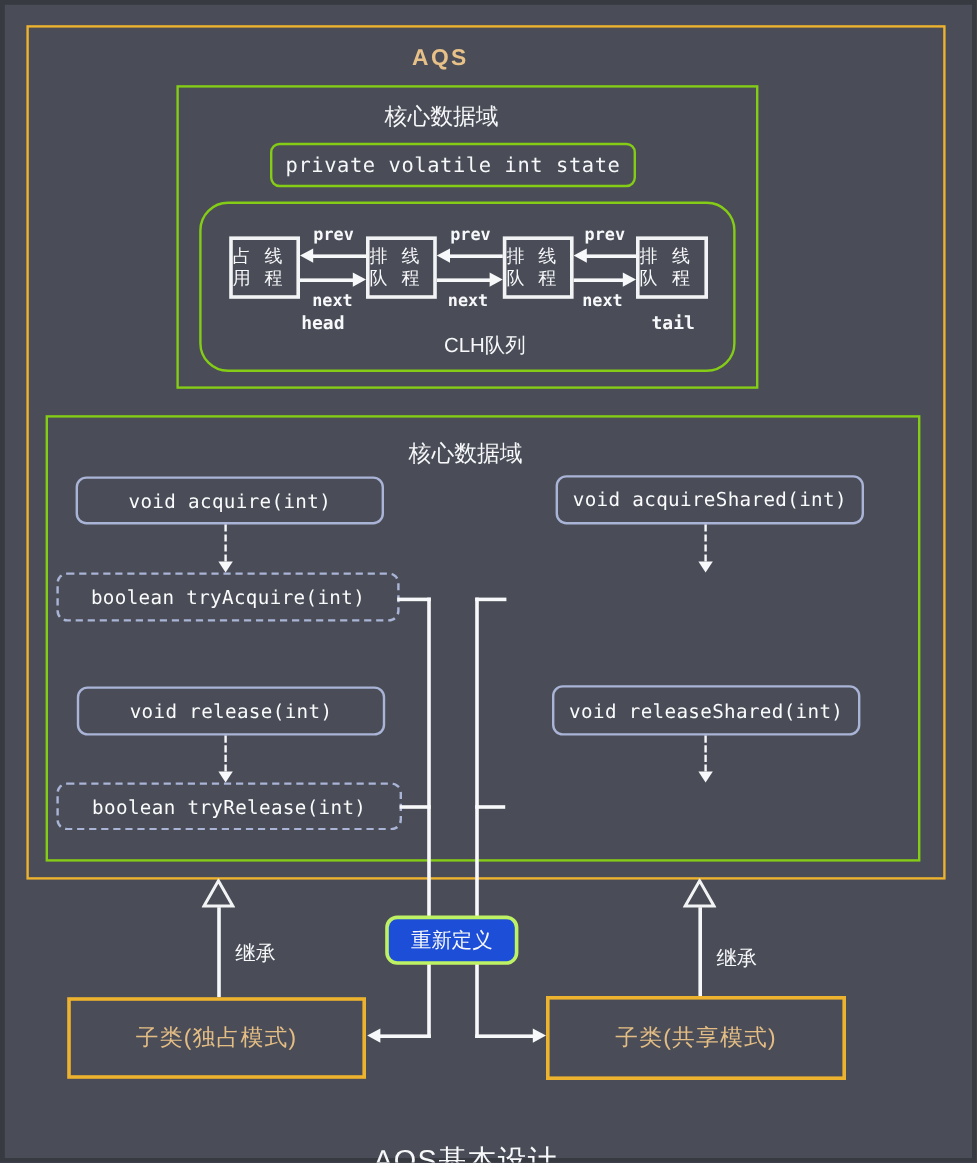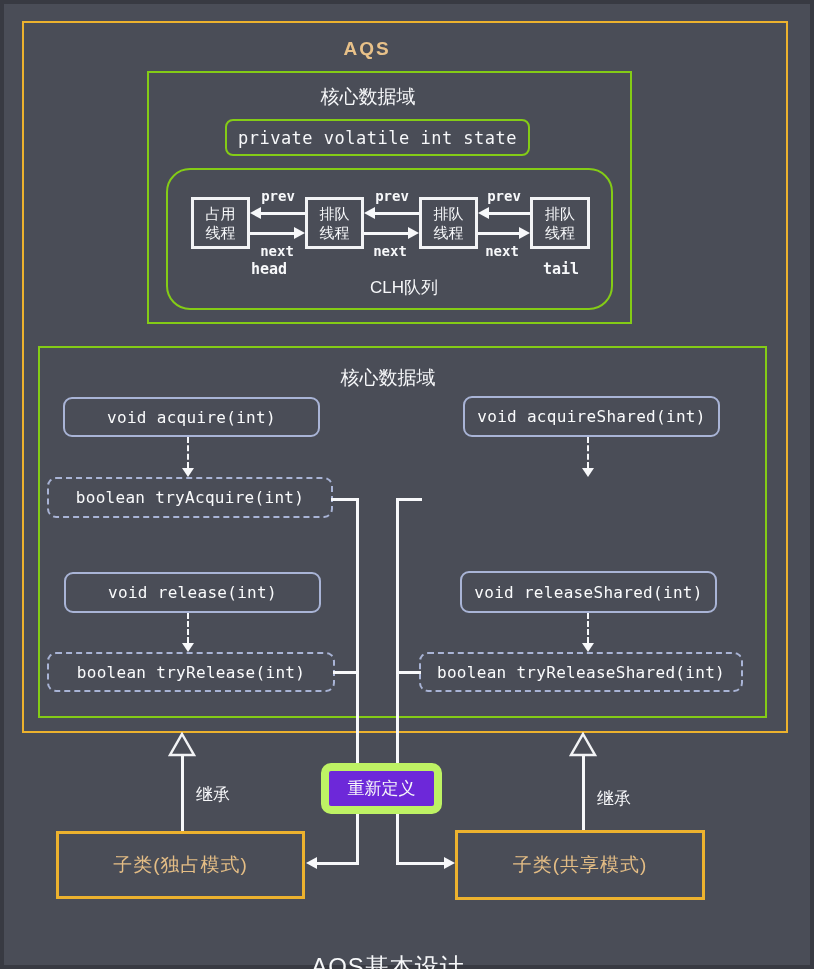--- a/index.html
+++ b/index.html
@@ -7,21 +7,21 @@
           font-family:"Liberation Sans","DejaVu Sans",sans-serif;
           box-shadow:inset 0 0 0 4px #383a42;}
   .abs{position:absolute;}
   .ctr{transform:translateX(-50%);white-space:nowrap;}
   .white{color:#f7f8fa;}
   .tan{color:#e8c189;}
   .mono{font-family:"DejaVu Sans Mono","Liberation Mono",monospace;}
   
   .aqs-border{border:2px solid #edb22e;}
   .wbox{border:2px solid #84cc16;}
-  .node{border:3px solid #f2f3f5;display:flex;flex-direction:column;align-items:center;justify-content:center;
+  .node{border:3px solid #f2f3f5;display:flex;flex-direction:row;align-items:center;justify-content:center;
         color:#f7f8fa;font-size:15px;line-height:1.3;}
   .mbox{border:2px solid #a9b4d6;border-radius:9px;display:flex;align-items:center;justify-content:center;
         color:#fafbfc;font-size:16px;letter-spacing:.3px;}
   .mbox.dashed{border-style:dashed;}
   .obox{border:3px solid #edb22e;display:flex;align-items:center;justify-content:center;
         color:#e4bd85;font-size:19px;letter-spacing:1px;}
   
   .hline{height:3px;background:#f7f8fa;}
   .vline{width:3px;background:#f7f8fa;}
   .dvline{width:0;border-left:2px dashed #f7f8fa;}
@@ -91,21 +91,20 @@
   <div class="abs wbox" style="left:38px;top:346px;width:725px;height:368px;"></div>
   <div class="abs ctr title" style="left:388px;top:365px;">核心数据域</div>
 
   <div class="abs mbox mono" style="left:63px;top:397px;width:253px;height:36px;">void acquire(int)</div>
   <div class="abs mbox dashed mono" style="left:47px;top:477px;width:282px;height:37px;">boolean tryAcquire(int)</div>
   <div class="abs mbox mono" style="left:64px;top:572px;width:253px;height:37px;">void release(int)</div>
   <div class="abs mbox dashed mono" style="left:47px;top:652px;width:284px;height:36px;">boolean tryRelease(int)</div>
 
   <div class="abs mbox mono" style="left:463px;top:396px;width:253px;height:37px;">void acquireShared(int)</div>
   <div class="abs mbox mono" style="left:460px;top:571px;width:253px;height:38px;">void releaseShared(int)</div>
-  <div class="abs mbox dashed mono" style="left:419px;top:652px;width:320px;height:36px;">boolean tryReleaseShared(int)</div>
 
   <div class="abs dvline" style="left:187px;top:437px;height:31px;"></div>
   <div class="abs ah-down" style="left:182px;top:468px;"></div>
   <div class="abs dvline" style="left:187px;top:613px;height:30px;"></div>
   <div class="abs ah-down" style="left:182px;top:643px;"></div>
   <div class="abs dvline" style="left:587px;top:437px;height:31px;"></div>
   <div class="abs ah-down" style="left:582px;top:468px;"></div>
   <div class="abs dvline" style="left:587px;top:613px;height:30px;"></div>
   <div class="abs ah-down" style="left:582px;top:643px;"></div>
 
@@ -114,21 +113,21 @@
   <div class="abs vline" style="left:356px;top:498px;height:367px;"></div>
   <div class="abs hline" style="left:314px;top:862px;width:45px;"></div>
   <div class="abs ah-left" style="left:306px;top:857px;"></div>
 
   <div class="abs hline" style="left:396px;top:498px;width:26px;"></div>
   <div class="abs hline" style="left:396px;top:671px;width:25px;"></div>
   <div class="abs vline" style="left:396px;top:498px;height:367px;"></div>
   <div class="abs hline" style="left:396px;top:862px;width:49px;"></div>
   <div class="abs ah-right" style="left:444px;top:857px;"></div>
 
-  <div class="abs white ctr" style="left:376px;top:763px;width:105px;height:35px;background:#6d28d9;border:8px solid #bef264;border-radius:10px;
+  <div class="abs white ctr" style="left:376px;top:763px;width:105px;height:35px;background:#1d4ed8;border:3px solid #bef264;border-radius:10px;
               display:flex;align-items:center;justify-content:center;font-size:17px;z-index:3;margin-left:-55px;transform:none;">重新定义</div>
 
   <svg class="abs" style="left:168px;top:732px;" width="28" height="25">
     <polygon points="14,2 26,23 2,23" fill="#4a4d57" stroke="#f2f3f5" stroke-width="2.5"></polygon>
   </svg>
   <div class="abs vline" style="left:181px;top:756px;height:75px;"></div>
   <svg class="abs" style="left:569px;top:732px;" width="28" height="25">
     <polygon points="14,2 26,23 2,23" fill="#4a4d57" stroke="#f2f3f5" stroke-width="2.5"></polygon>
   </svg>
   <div class="abs vline" style="left:582px;top:756px;height:74px;"></div>

